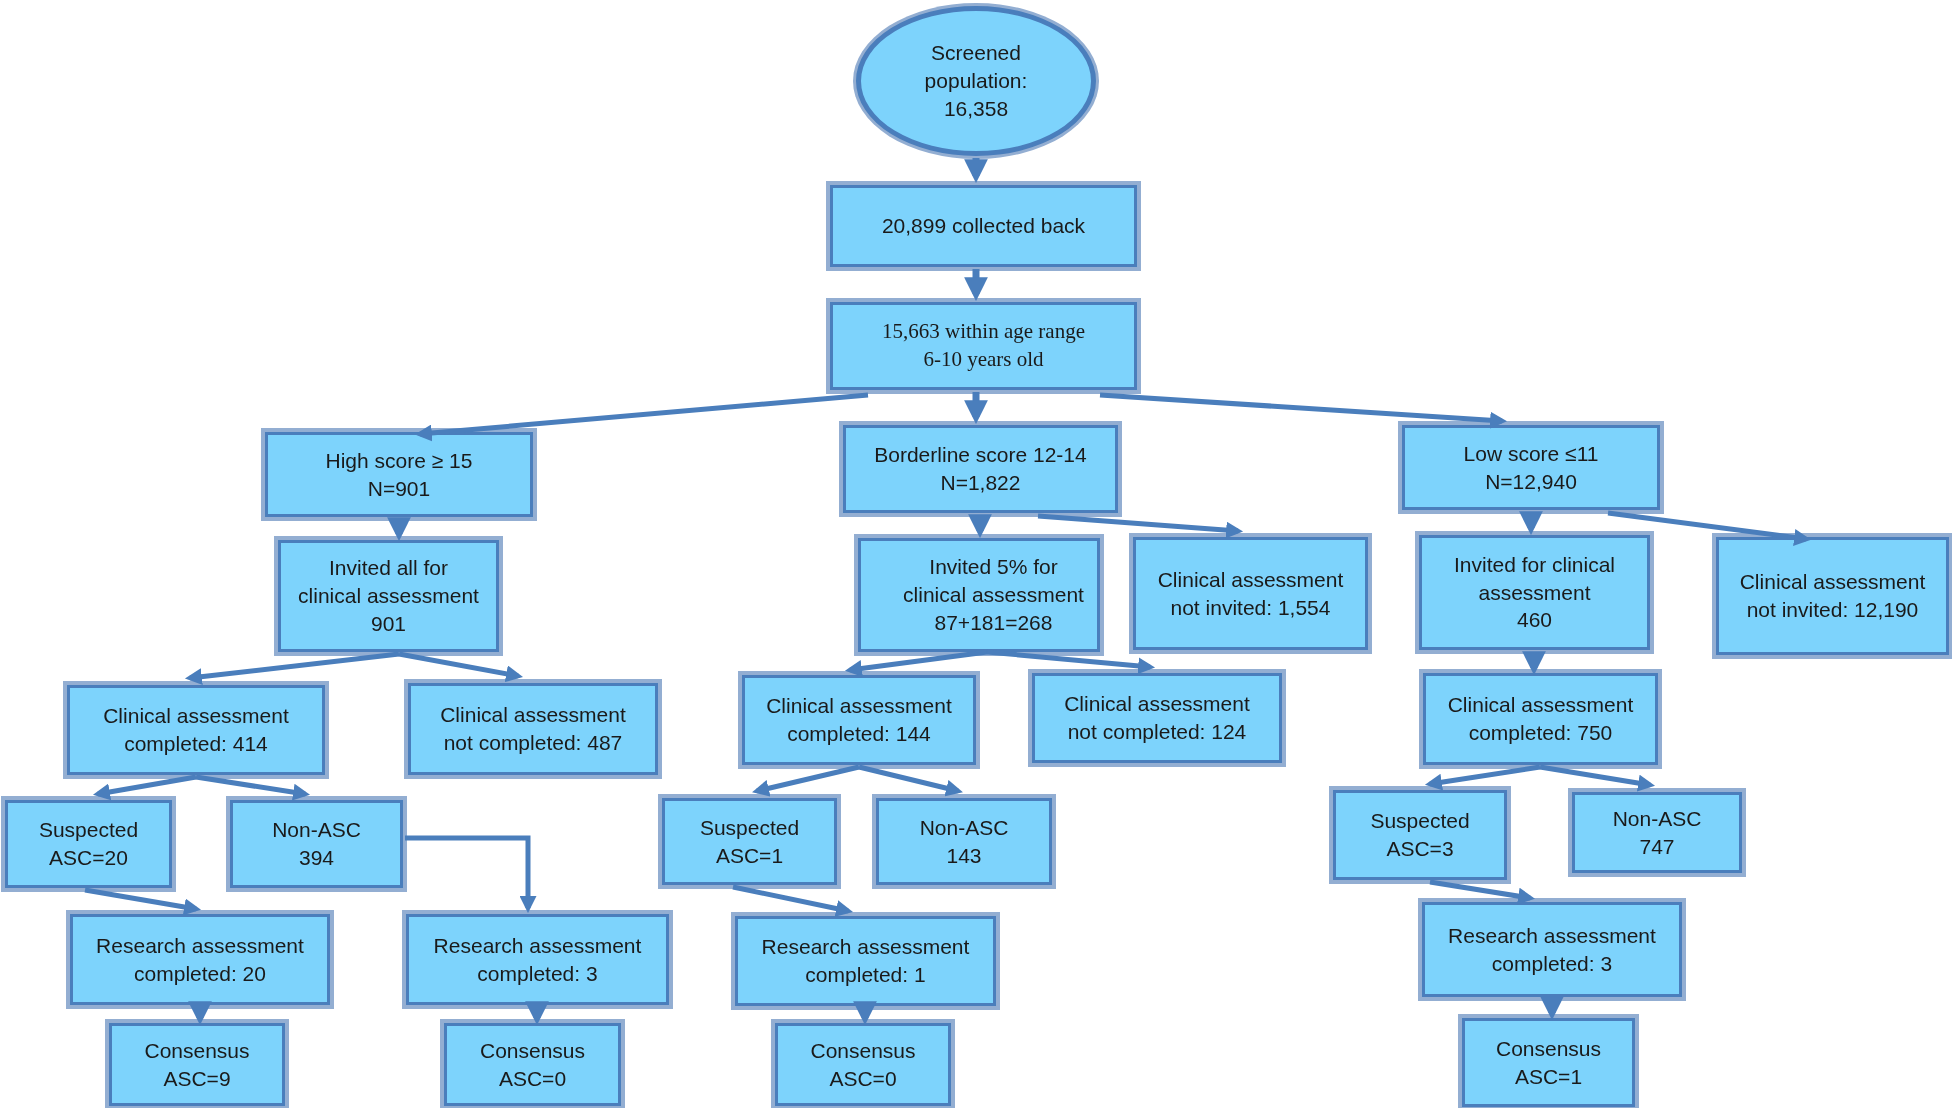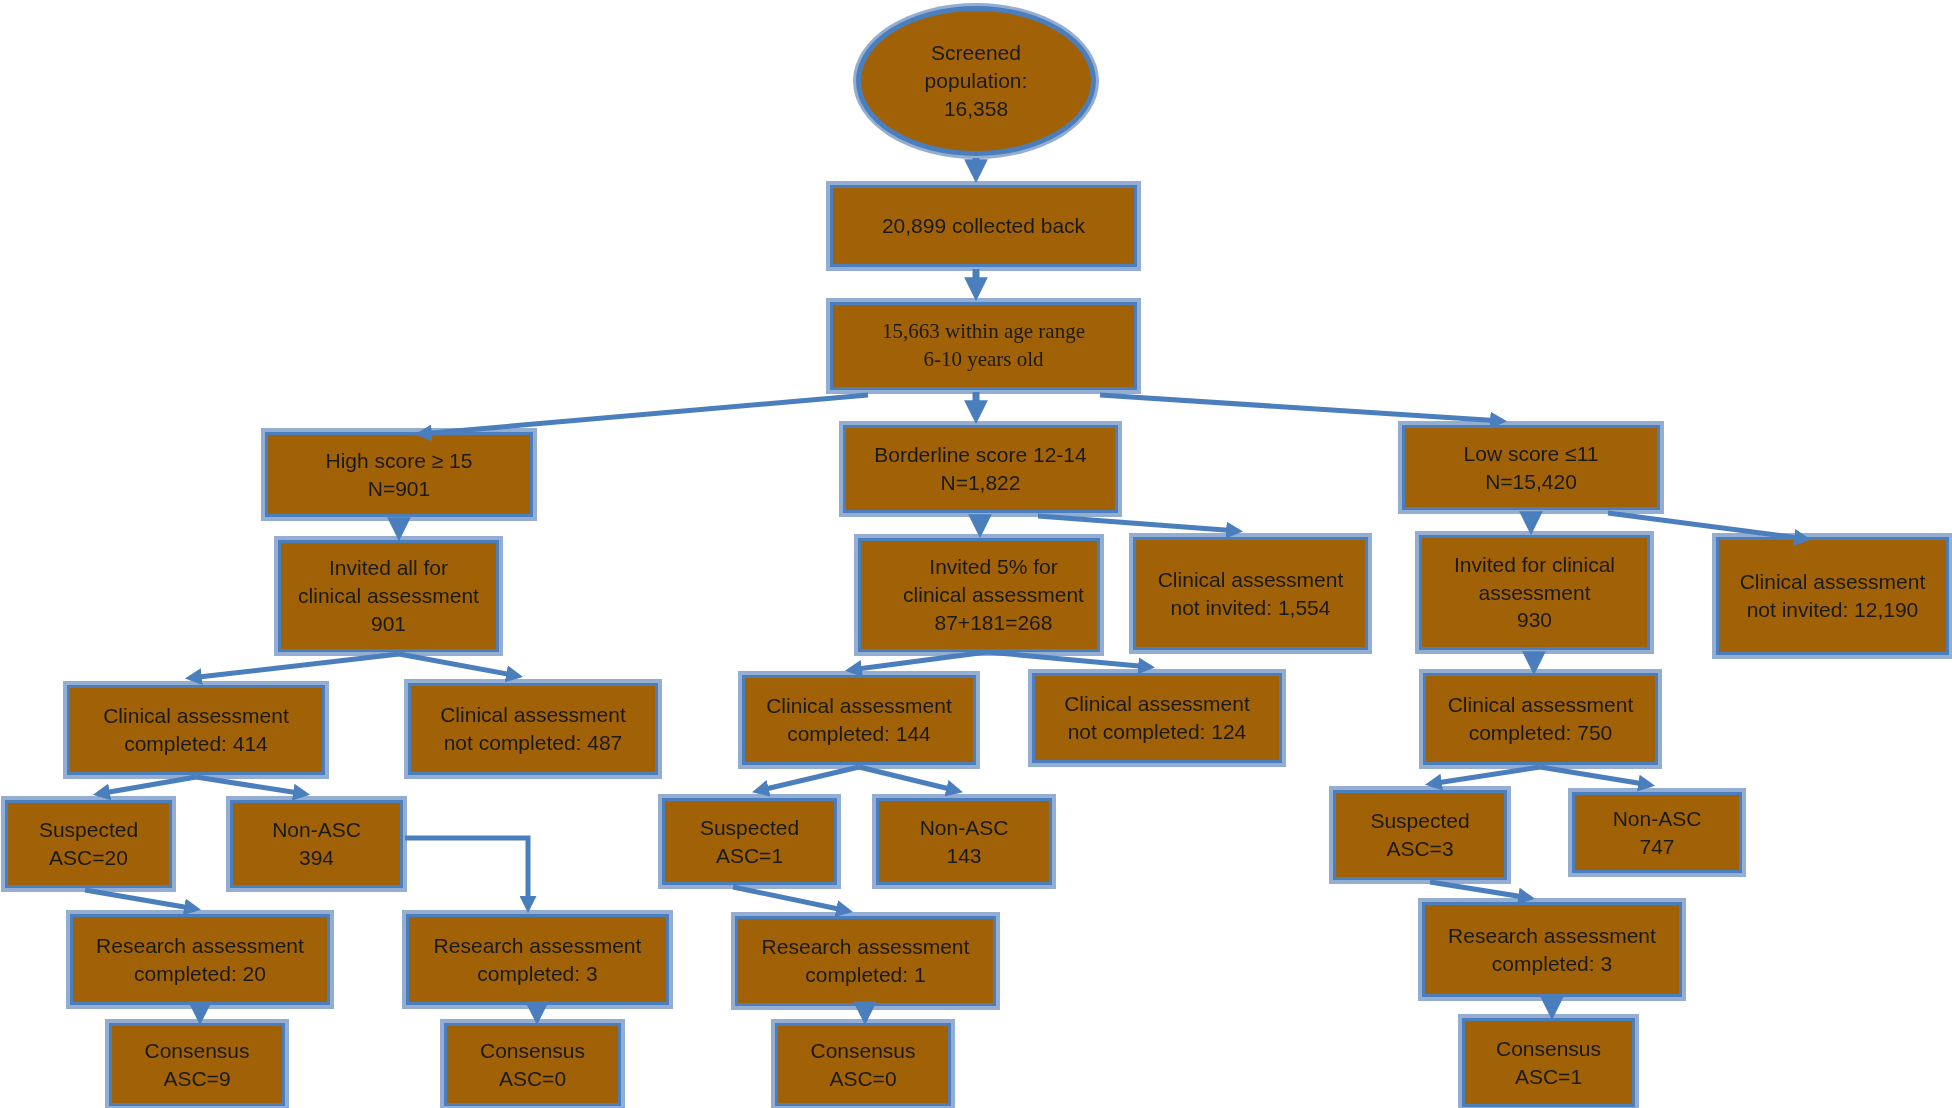--- a/index.html
+++ b/index.html
@@ -6,21 +6,21 @@
   html,body { margin:0; padding:0; background:#fff; }
   .canvas {
     position:relative; width:1952px; height:1108px; background:#ffffff;
     font-family:"Liberation Sans", sans-serif; overflow:hidden;
   }
   .node {
     position:absolute; box-sizing:border-box;
     display:flex; align-items:center; justify-content:center;
     text-align:center; white-space:pre-line;
     font-size:21px; line-height:1.32; color:var(--ink);
-    background:#a16207; border:3px solid var(--accent);
+    background:#7dd3fc; border:3px solid var(--accent);
     box-shadow:0 0 0 4px var(--halo);
     padding:2px 6px;
   }
   .ellipse { border-radius:50%; border-width:5px; box-shadow:0 0 0 3px var(--halo); }
   svg.arrows { position:absolute; left:0; top:0; pointer-events:none; }
   svg.arrows line, svg.arrows polyline { stroke:var(--accent); fill:none; }
   svg.arrows .v { stroke-width:7; }
   svg.arrows .d { stroke-width:5; }
   marker path { fill:var(--accent); }
 </style>
@@ -36,33 +36,33 @@
   <div class="node" style="left:830px;top:185px;width:307px;height:82px;">20,899 collected back</div>
 
   <div class="node" style="left:830px;top:302px;width:307px;height:88px;font-family:Liberation Serif, serif;">15,663 within age range
 6-10 years old</div>
 
   <div class="node" style="left:265px;top:432px;width:268px;height:85px;">High score ≥ 15
 N=901</div>
   <div class="node" style="left:843px;top:425px;width:275px;height:88px;">Borderline score 12-14
 N=1,822</div>
   <div class="node" style="left:1402px;top:425px;width:258px;height:85px;">Low score ≤11
-N=15,420</div>
+N=12,940</div>
 
   <div class="node" style="left:278px;top:540px;width:221px;height:112px;">Invited all for
 clinical assessment
 901</div>
   <div class="node" style="left:858px;top:538px;width:242px;height:114px;padding-left:35px;">Invited 5% for
 clinical assessment
 87+181=268</div>
   <div class="node" style="left:1133px;top:537px;width:235px;height:113px;">Clinical assessment
 not invited: 1,554</div>
   <div class="node" style="left:1419px;top:535px;width:231px;height:115px;">Invited for clinical
 assessment
-930</div>
+460</div>
   <div class="node" style="left:1716px;top:537px;width:233px;height:118px;">Clinical assessment
 not invited: 12,190</div>
 
   <div class="node" style="left:67px;top:685px;width:258px;height:90px;">Clinical assessment
 completed: 414</div>
   <div class="node" style="left:408px;top:683px;width:250px;height:92px;">Clinical assessment
 not completed: 487</div>
   <div class="node" style="left:742px;top:675px;width:234px;height:90px;">Clinical assessment
 completed: 144</div>
   <div class="node" style="left:1032px;top:673px;width:250px;height:90px;">Clinical assessment

